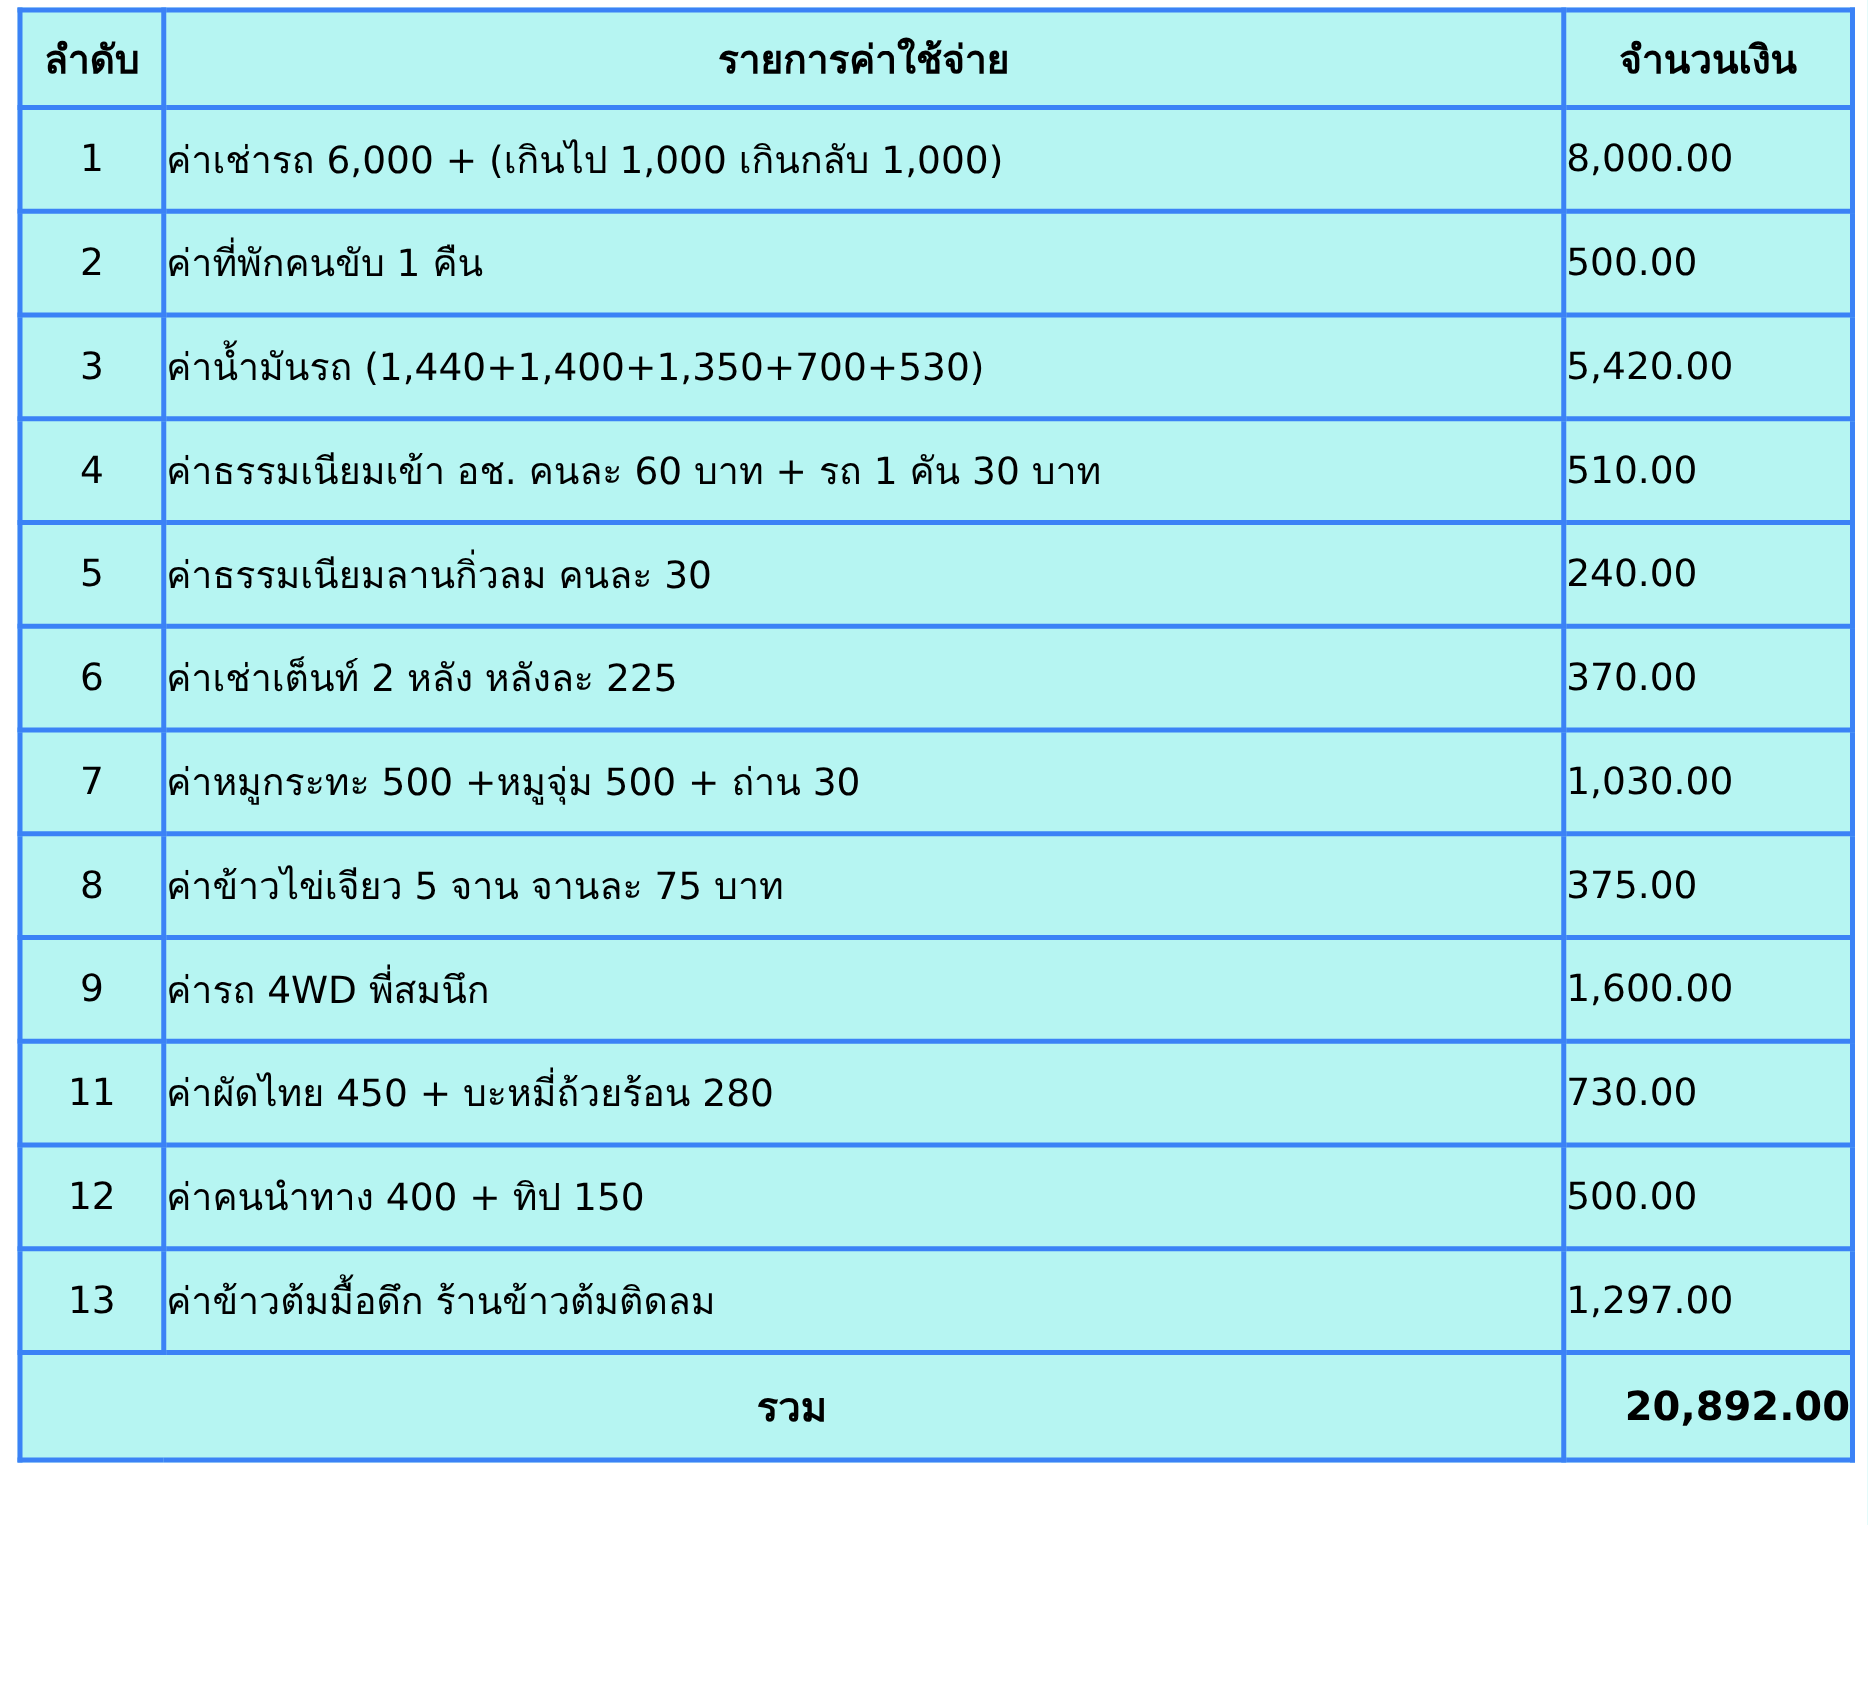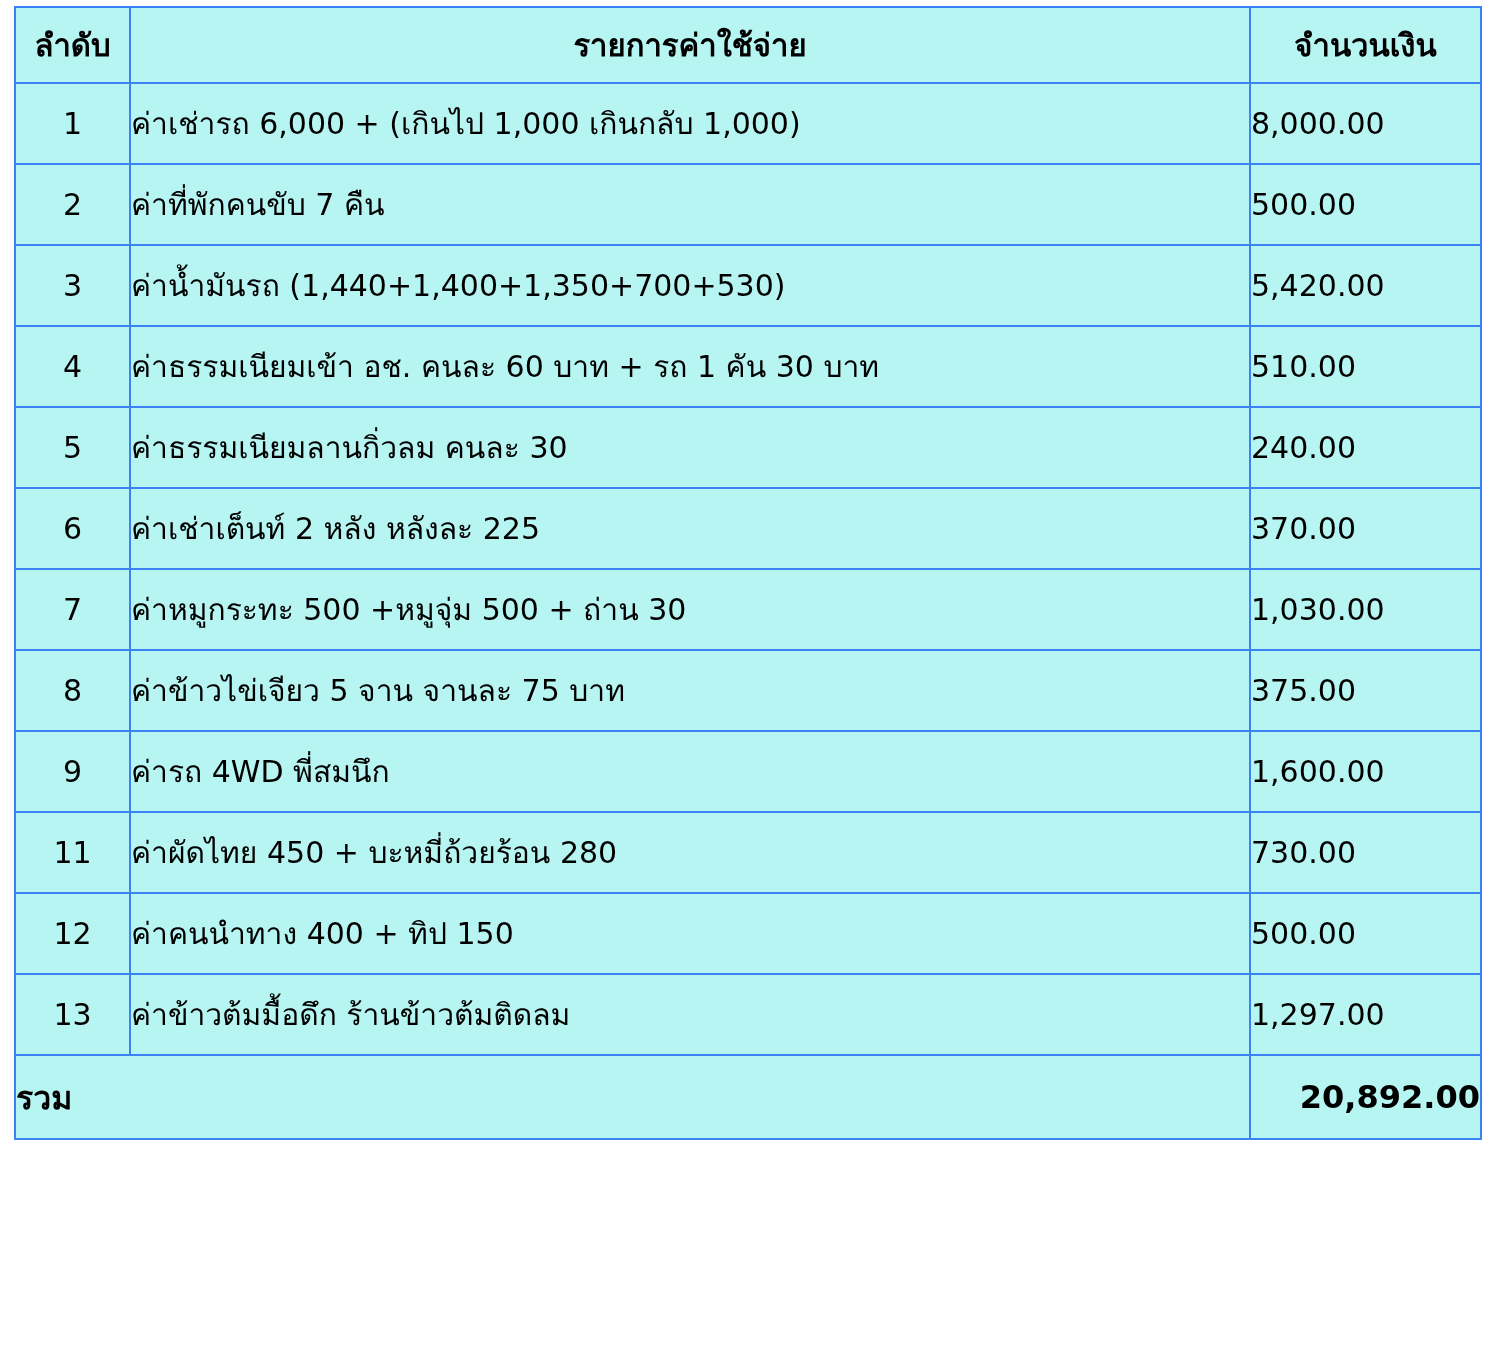--- a/index.html
+++ b/index.html
@@ -25,21 +25,21 @@
     border-collapse: collapse;
     table-layout: fixed;
     background: #b6f5f2;
   }
   table.expense col.c-no    { width: 115px; }
   table.expense col.c-desc  { width: 1120px; }
   table.expense col.c-amt   { width: 231px; }
 
   table.expense th,
   table.expense td {
-    border: 2px solid #3b82f6;
+    border: 4px solid #3b82f6;
     background: #b6f5f2;
     padding: 0;
   }
   thead th {
     height: 74px;
     font-size: 31px;
     font-weight: bold;
     text-align: center;
     vertical-align: middle;
     color: #000000;
@@ -62,21 +62,21 @@
     padding-right: 22px;
   }
   tfoot td {
     height: 82px;
     font-size: 32px;
     font-weight: bold;
     vertical-align: middle;
     color: #000000;
   }
   td.total-label {
-    text-align: left;
+    text-align: center;
   }
   td.total-amt {
     text-align: right;
     padding-right: 22px;
     border-radius: 14px;
   }
 </style>
 </head>
 <body>
 
@@ -95,21 +95,21 @@
       </tr>
     </thead>
     <tbody>
       <tr>
         <td class="num">1</td>
         <td class="desc">ค่าเช่ารถ 6,000 + (เกินไป 1,000 เกินกลับ 1,000)</td>
         <td class="amt">8,000.00</td>
       </tr>
       <tr>
         <td class="num">2</td>
-        <td class="desc">ค่าที่พักคนขับ 7 คืน</td>
+        <td class="desc">ค่าที่พักคนขับ 1 คืน</td>
         <td class="amt">500.00</td>
       </tr>
       <tr>
         <td class="num">3</td>
         <td class="desc">ค่าน้ำมันรถ (1,440+1,400+1,350+700+530)</td>
         <td class="amt">5,420.00</td>
       </tr>
       <tr>
         <td class="num">4</td>
         <td class="desc">ค่าธรรมเนียมเข้า อช. คนละ 60 บาท + รถ 1 คัน 30 บาท</td>

